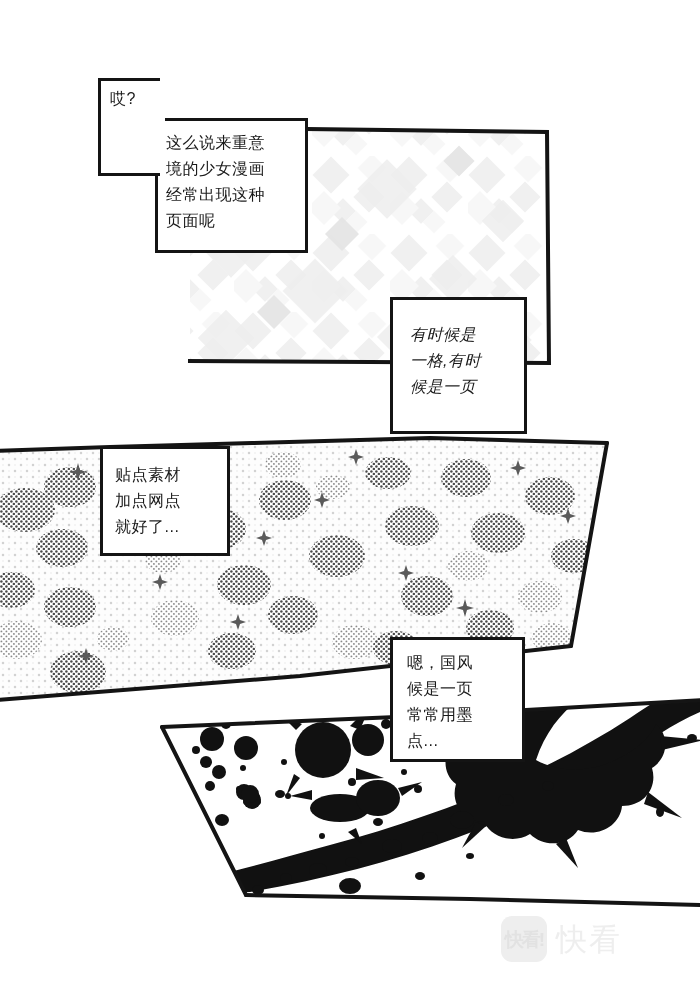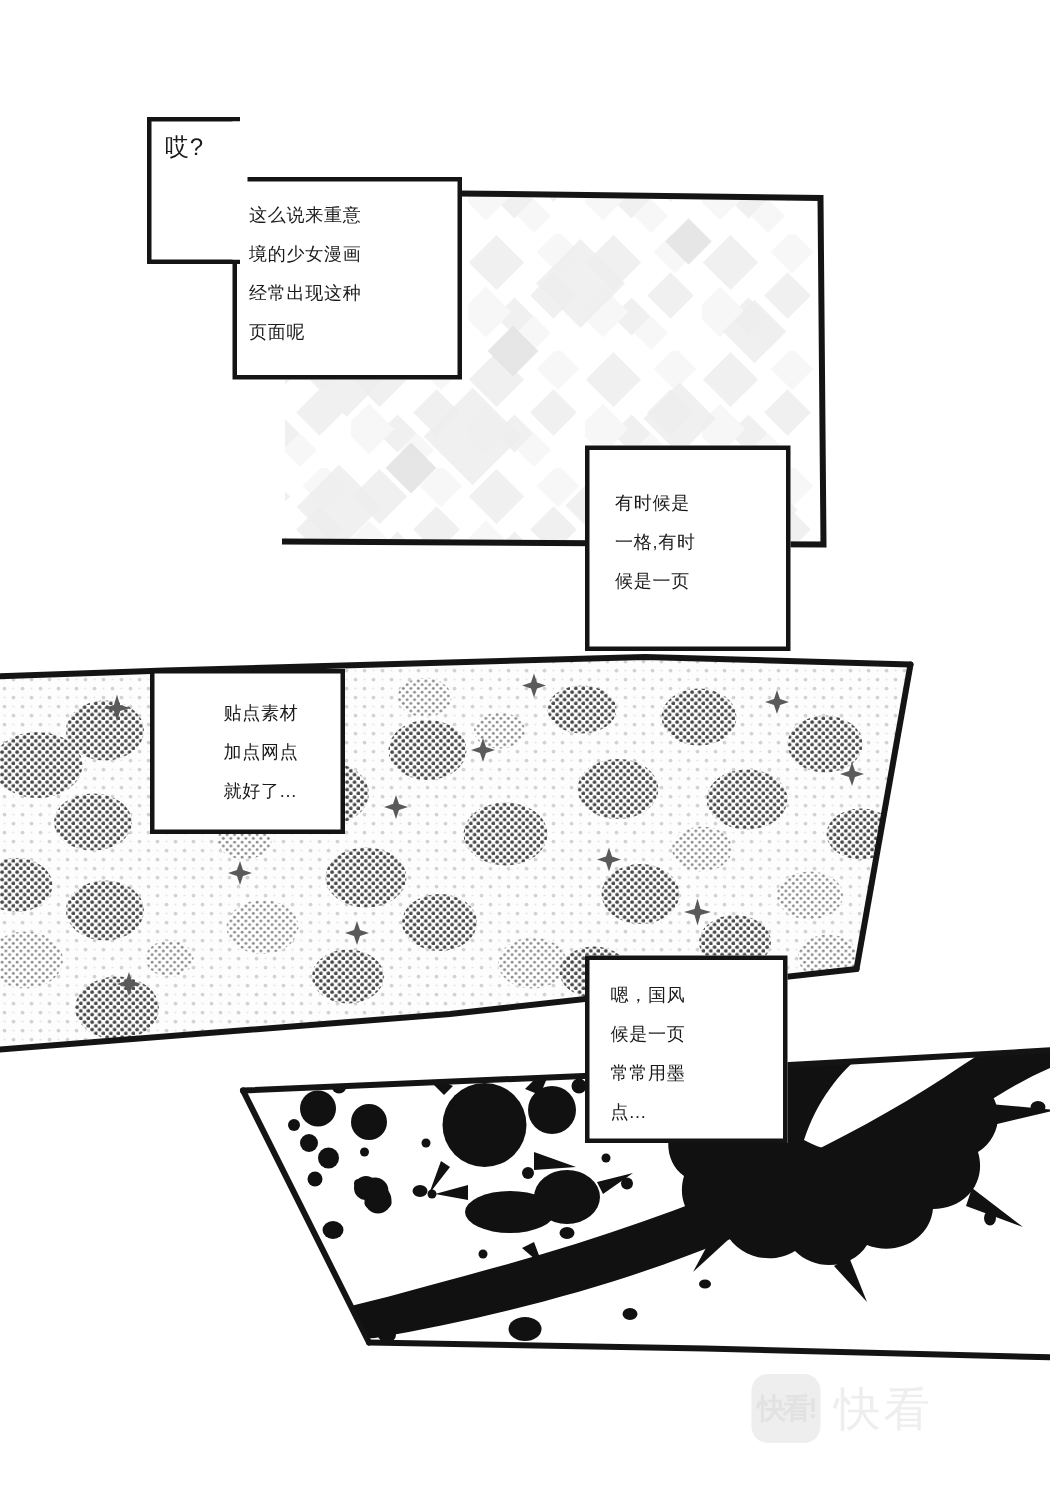--- a/index.html
+++ b/index.html
@@ -30,21 +30,21 @@
     position: absolute;
     background: #ffffff;
     border: 3px solid #141414;
     box-sizing: border-box;
     z-index: 10;
   }
   .bubble-text {
     position: absolute;
     color: #1a1a1a;
     font-family: "Liberation Sans", "DejaVu Sans", sans-serif;
-    font-size: 12px;
+    font-size: 16px;
     line-height: 26px;
     letter-spacing: 0.5px;
     white-space: pre-line;
     z-index: 12;
     font-weight: 400;
   }
   
   #bubble-tail {
     left: 98px;
     top: 78px;
@@ -84,33 +84,33 @@
   #bubble-2 {
     left: 390px;
     top: 297px;
     width: 137px;
     height: 137px;
   }
   #bubble-2-text {
     left: 410px;
     top: 322px;
     width: 110px;
+    font-style: italic;
   }
   
   #bubble-3 {
     left: 100px;
     top: 446px;
     width: 130px;
     height: 110px;
   }
   #bubble-3-text {
     left: 115px;
     top: 462px;
     width: 108px;
-    margin-left: 34px;
   }
   
   #bubble-4 {
     left: 390px;
     top: 637px;
     width: 135px;
     height: 125px;
   }
   #bubble-4-text {
     left: 407px;

